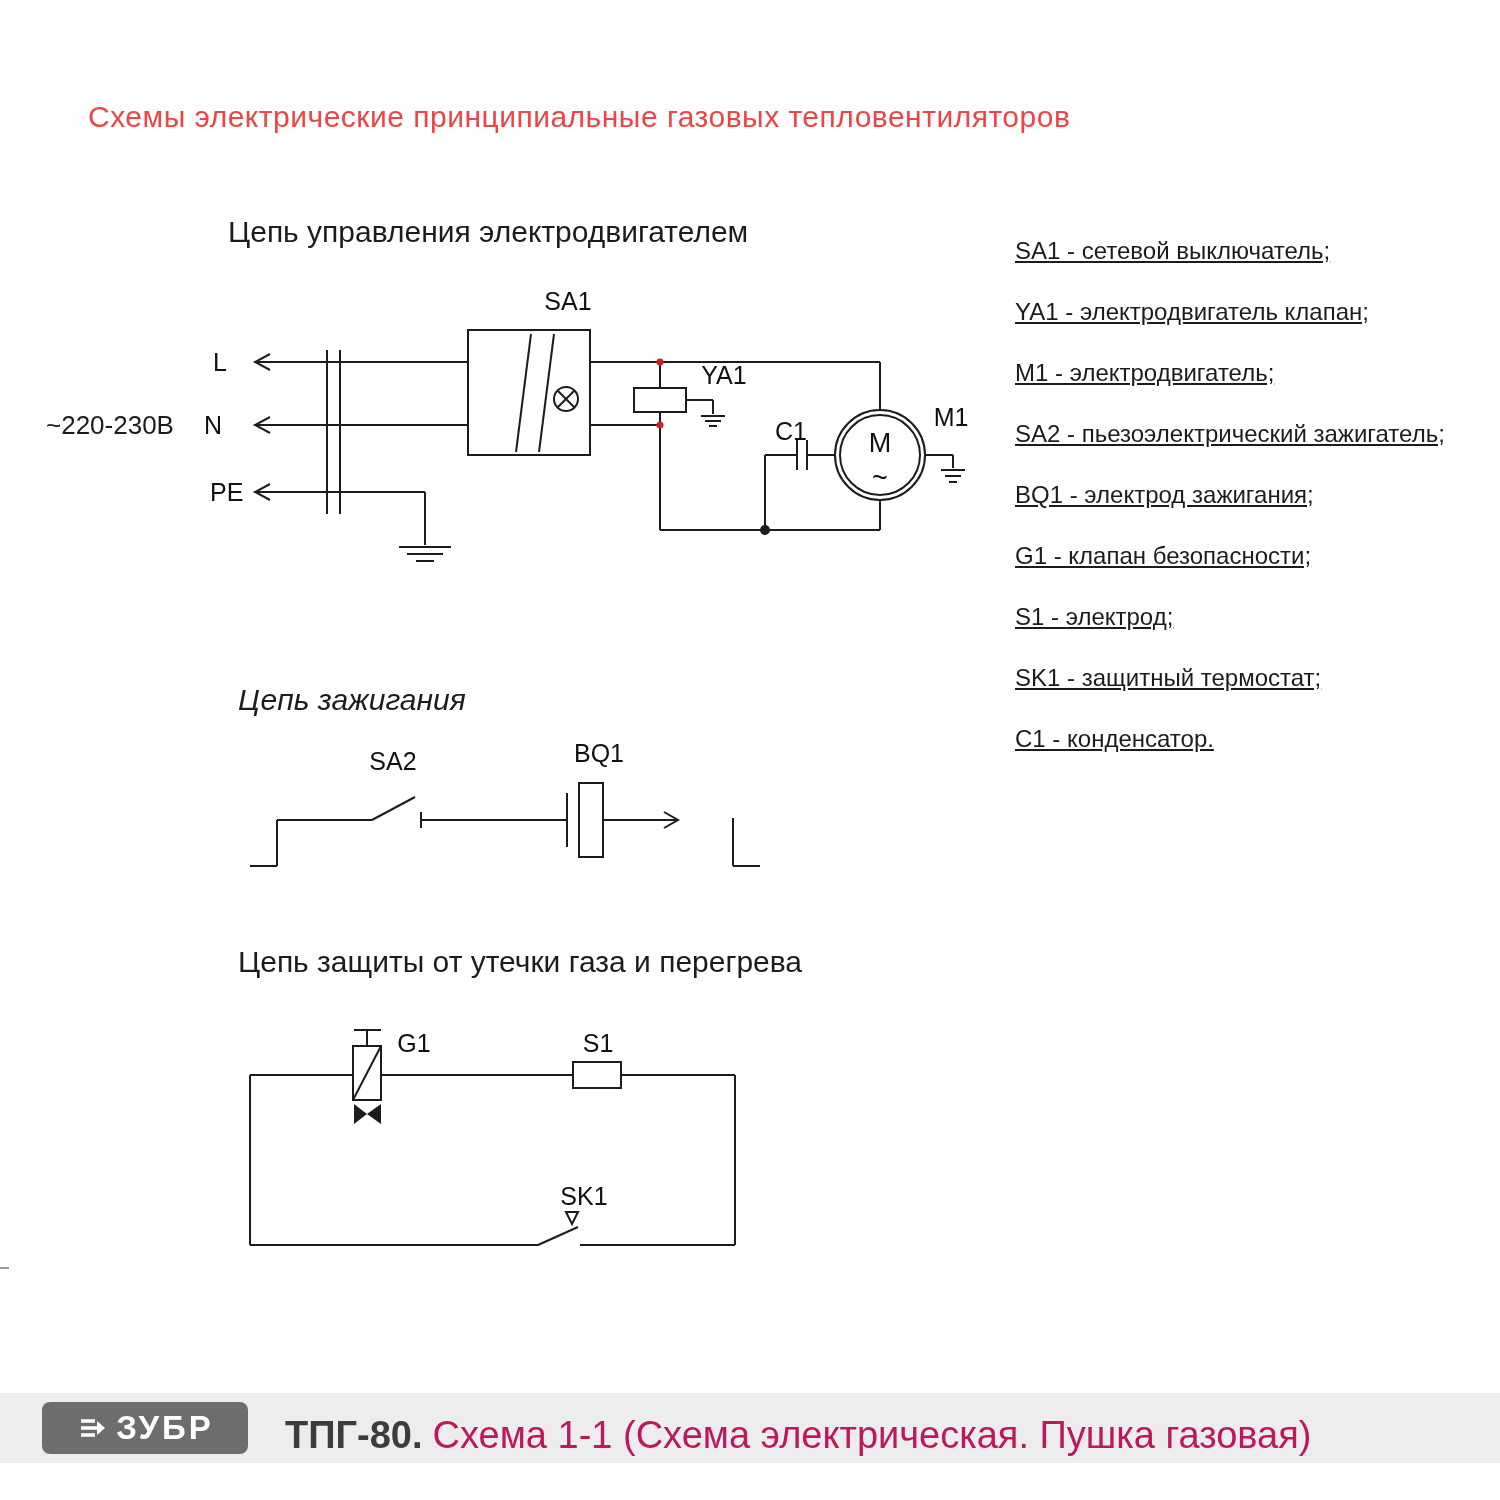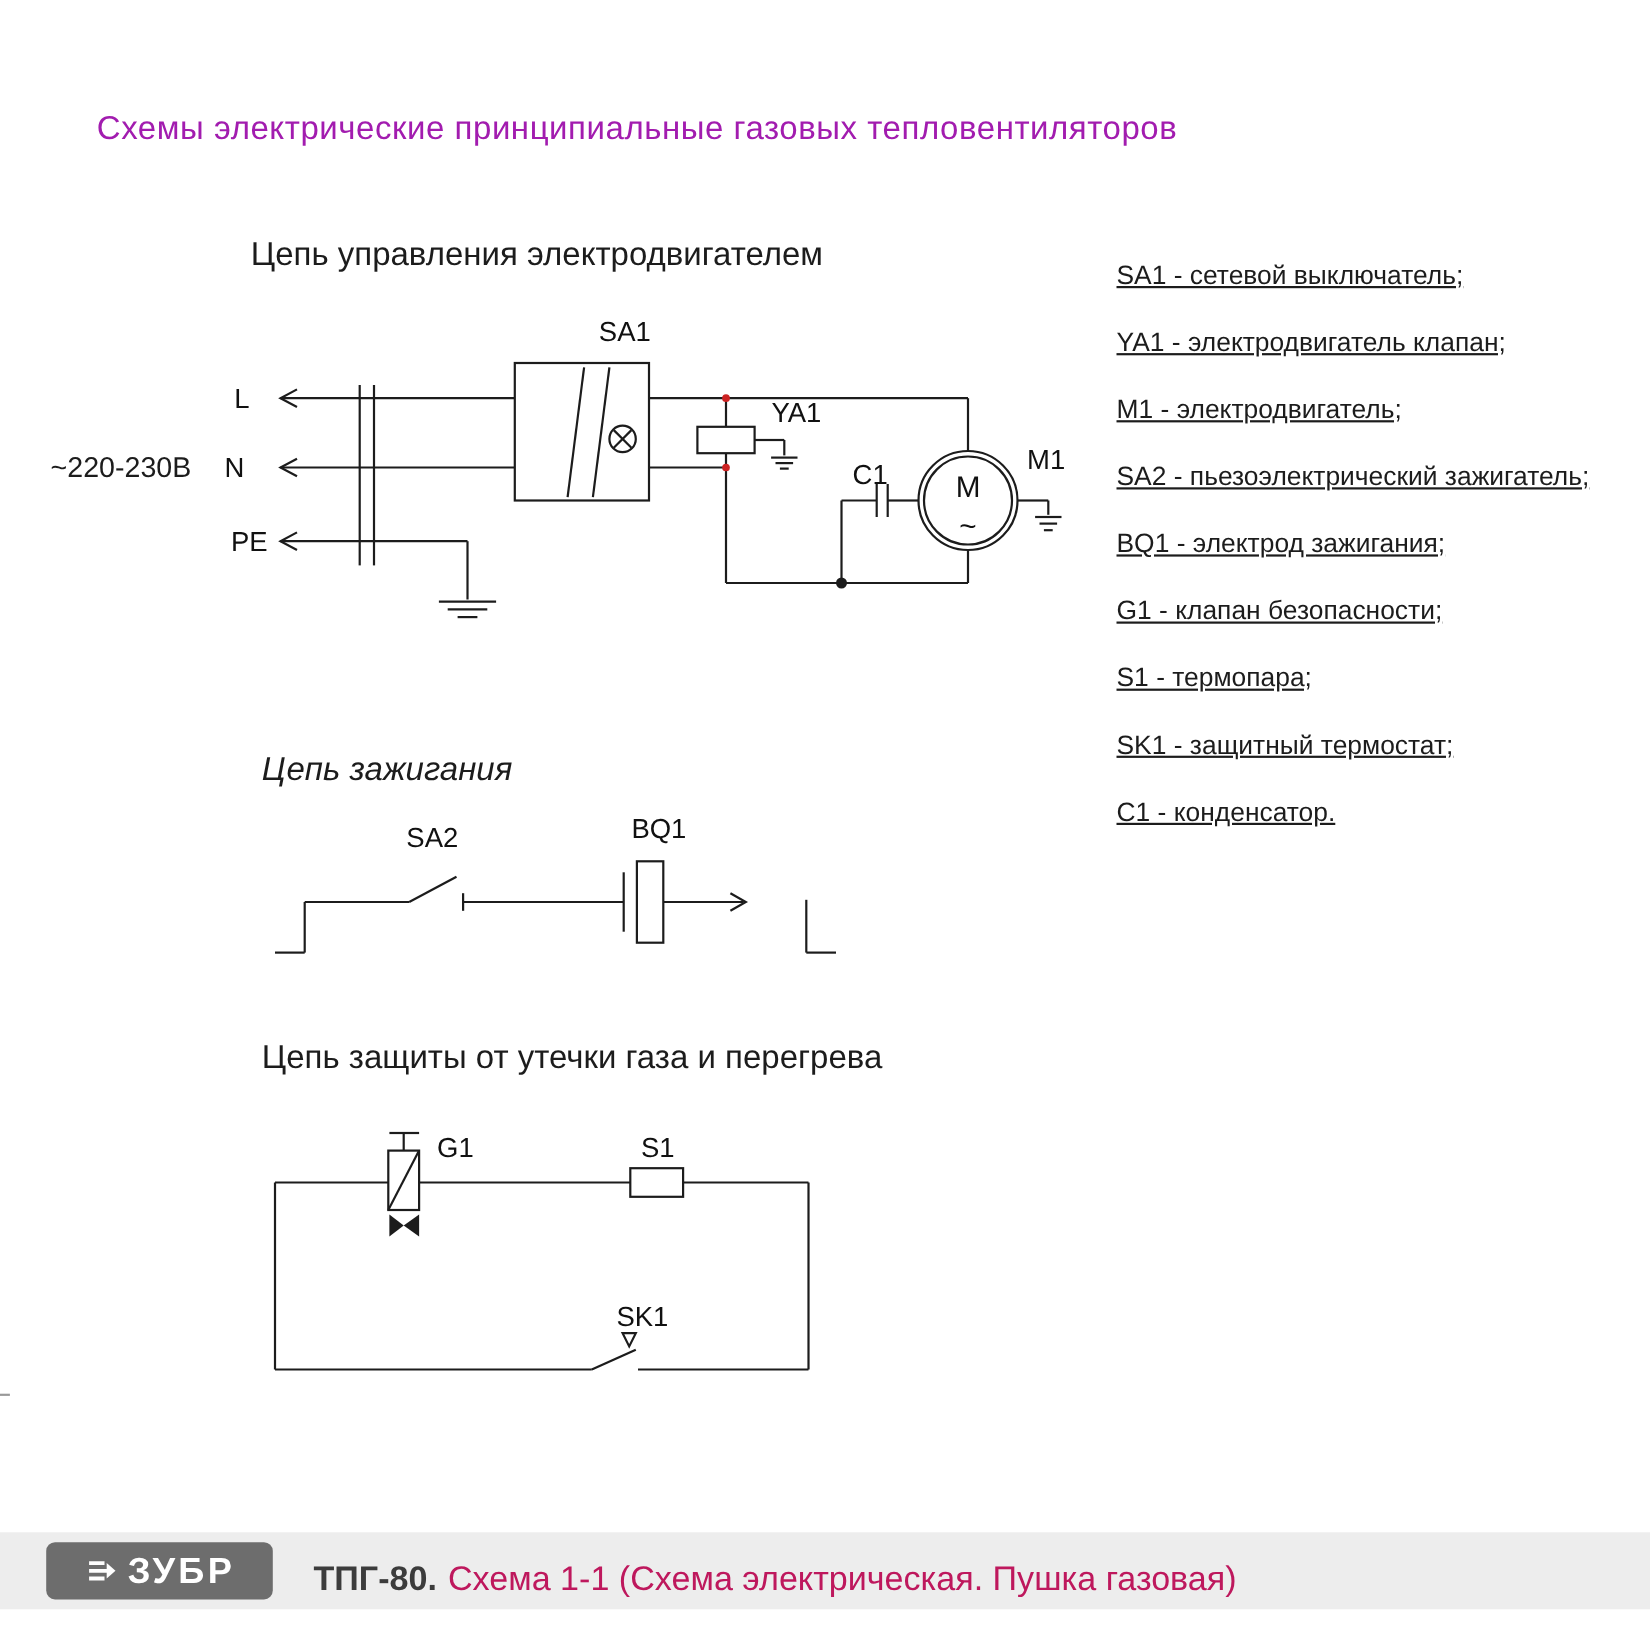--- a/index.html
+++ b/index.html
@@ -10,21 +10,21 @@
     background: #ffffff;
     font-family: "Liberation Sans", sans-serif;
     color: #1c1c1c;
     overflow: hidden;
   }
   .main-title {
     position: absolute;
     left: 88px; top: 100px;
     font-size: 30px;
     letter-spacing: 0.5px;
-    color: #a21caf;
+    color: #ef4444;
     white-space: nowrap;
   }
   .sec-title {
     position: absolute;
     font-size: 30px;
     color: #1c1c1c;
     white-space: nowrap;
   }
   .t1 { left: 228px; top: 215px; }
   .t2 { left: 238px; top: 683px; font-style: italic; }
@@ -93,21 +93,21 @@
     font-weight: bold;
     font-size: 33px;
     letter-spacing: 3px;
   }
   .caption {
     position: absolute;
     left: 285px; top: 0;
     height: 84px;
     display: flex;
     align-items: center;
-    font-size: 31px;
+    font-size: 38px;
     white-space: nowrap;
   }
   .caption .model {
     font-weight: bold;
     color: #3c3c3c;
     margin-right: 10px;
   }
   .caption .caption-text {
     color: #be185d;
   }
@@ -259,21 +259,21 @@
     <text x="584" y="1205" text-anchor="middle">SK1</text>
   </svg>
 
   <div class="legend">
     <div class="legend-item">SA1 - сетевой выключатель;</div>
     <div class="legend-item">YA1 - электродвигатель клапан;</div>
     <div class="legend-item">M1 - электродвигатель;</div>
     <div class="legend-item">SA2 - пьезоэлектрический зажигатель;</div>
     <div class="legend-item">BQ1 - электрод зажигания;</div>
     <div class="legend-item">G1 - клапан безопасности;</div>
-    <div class="legend-item">S1 - термопара;</div>
+    <div class="legend-item">S1 - электрод;</div>
     <div class="legend-item">SK1 - защитный термостат;</div>
     <div class="legend-item">C1 - конденсатор.</div>
   </div>
 
   <div class="footer">
     <div class="logo">
       <svg width="32" height="32" viewBox="0 0 32 32">
         <path d="M5 9 H19" stroke="#ffffff" stroke-width="3.5" fill="none"></path>
         <path d="M5 16 H22" stroke="#ffffff" stroke-width="3.5" fill="none"></path>
         <path d="M5 23 H19" stroke="#ffffff" stroke-width="3.5" fill="none"></path>

